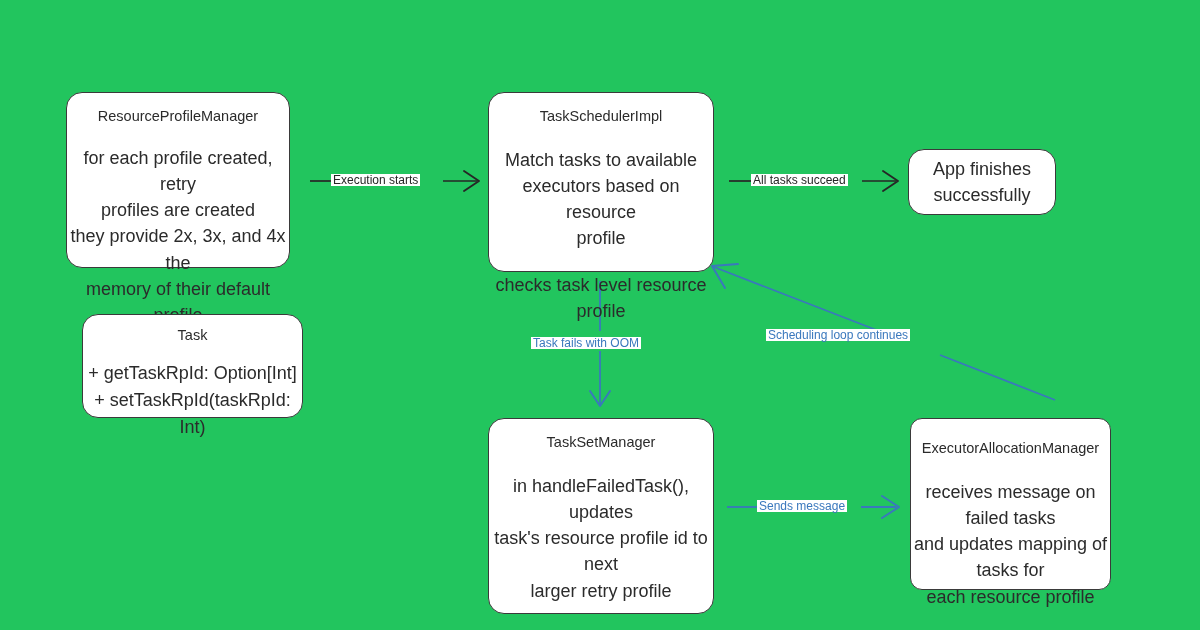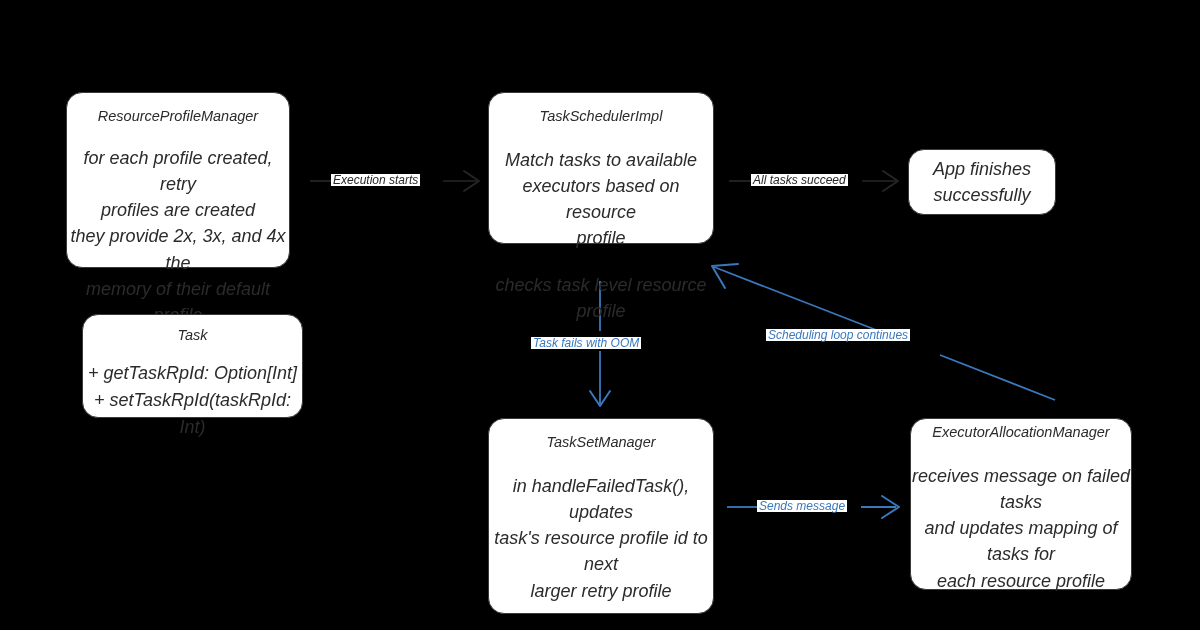--- a/index.html
+++ b/index.html
@@ -8,23 +8,22 @@
     padding: 0;
     background: #ffffff;
   }
   body {
     font-family: "Liberation Sans", sans-serif;
   }
   #canvas {
     position: relative;
     width: 1200px;
     height: 630px;
-    background: #000000;
+    background: #22c55e;
     overflow: hidden;
-    font-style: italic;
   }
   
   .node {
     position: absolute;
     box-sizing: border-box;
     border: 1.6px solid #3a3a3a;
     border-radius: 16px;
     background: #ffffff;
     display: flex;
     flex-direction: column;
@@ -54,40 +53,41 @@
   }
   #node-resource-profile-manager .node-body { margin-top: 20px; }
 
   #node-task {
     left: 82px; top: 314px; width: 221px; height: 104px;
     padding-top: 11px;
   }
   #node-task .node-body { margin-top: 16px; }
 
   #node-task-scheduler-impl {
-    left: 488px; top: 92px; width: 226px; height: 152px;
+    left: 488px; top: 92px; width: 226px; height: 180px;
     padding-top: 14px;
   }
   #node-task-scheduler-impl .node-body-1 { margin-top: 22px; }
   #node-task-scheduler-impl .node-body-2 { margin-top: 20px; }
 
   #node-app-finishes {
     left: 908px; top: 149px; width: 148px; height: 66px;
     justify-content: center;
   }
 
   #node-task-set-manager {
     left: 488px; top: 418px; width: 226px; height: 196px;
     padding-top: 14px;
   }
   #node-task-set-manager .node-body { margin-top: 22px; }
 
   #node-executor-allocation-manager {
-    left: 910px; top: 418px; width: 222px; height: 172px;
-    padding-top: 4px;
+    left: 910px; top: 418px; width: 201px; height: 172px;
+    padding-top: 20px;
+    border-radius: 12px;
   }
   #node-executor-allocation-manager .node-body-1 { margin-top: 22px; }
   #node-executor-allocation-manager .node-body-2 { margin-top: 20px; }
 
   
   #connectors {
     position: absolute;
     left: 0; top: 0;
     width: 1200px;
     height: 630px;

